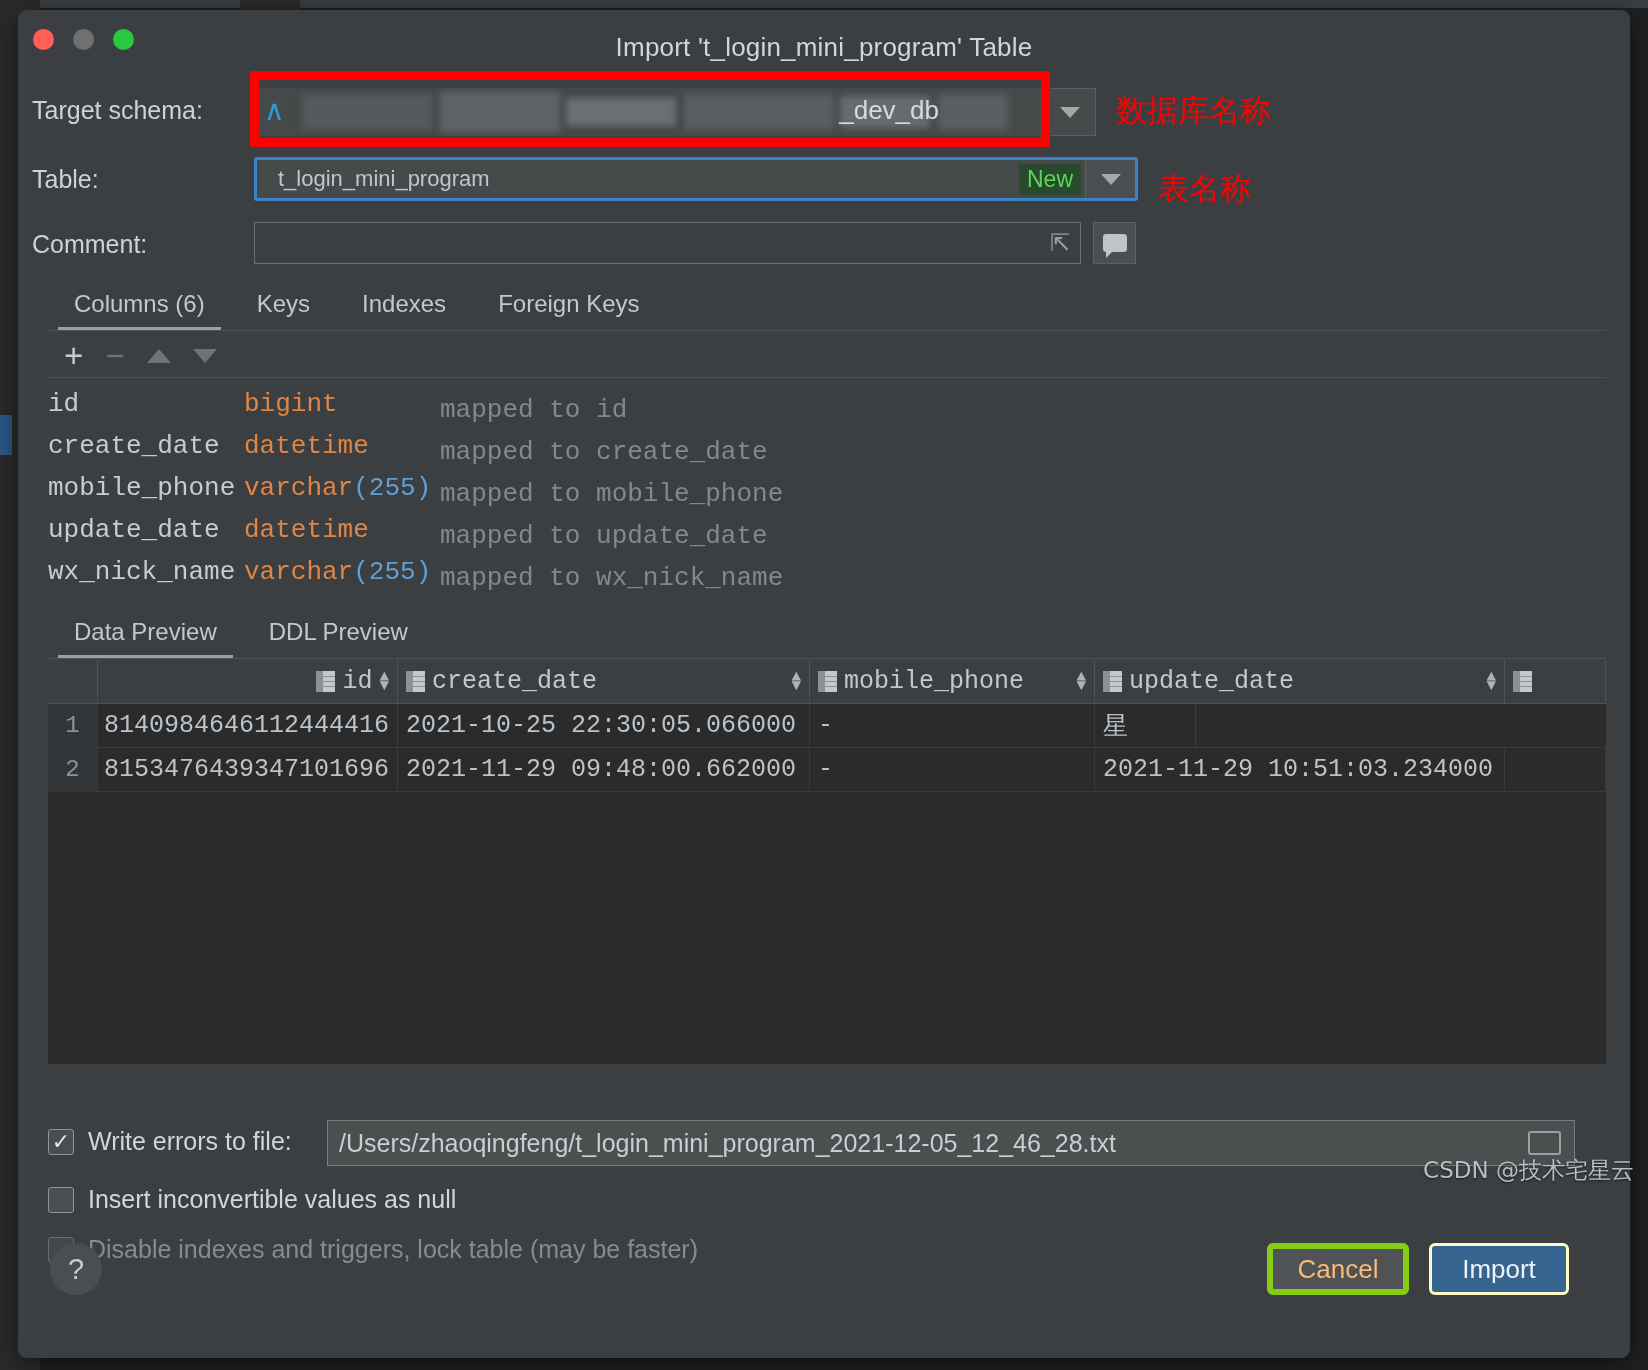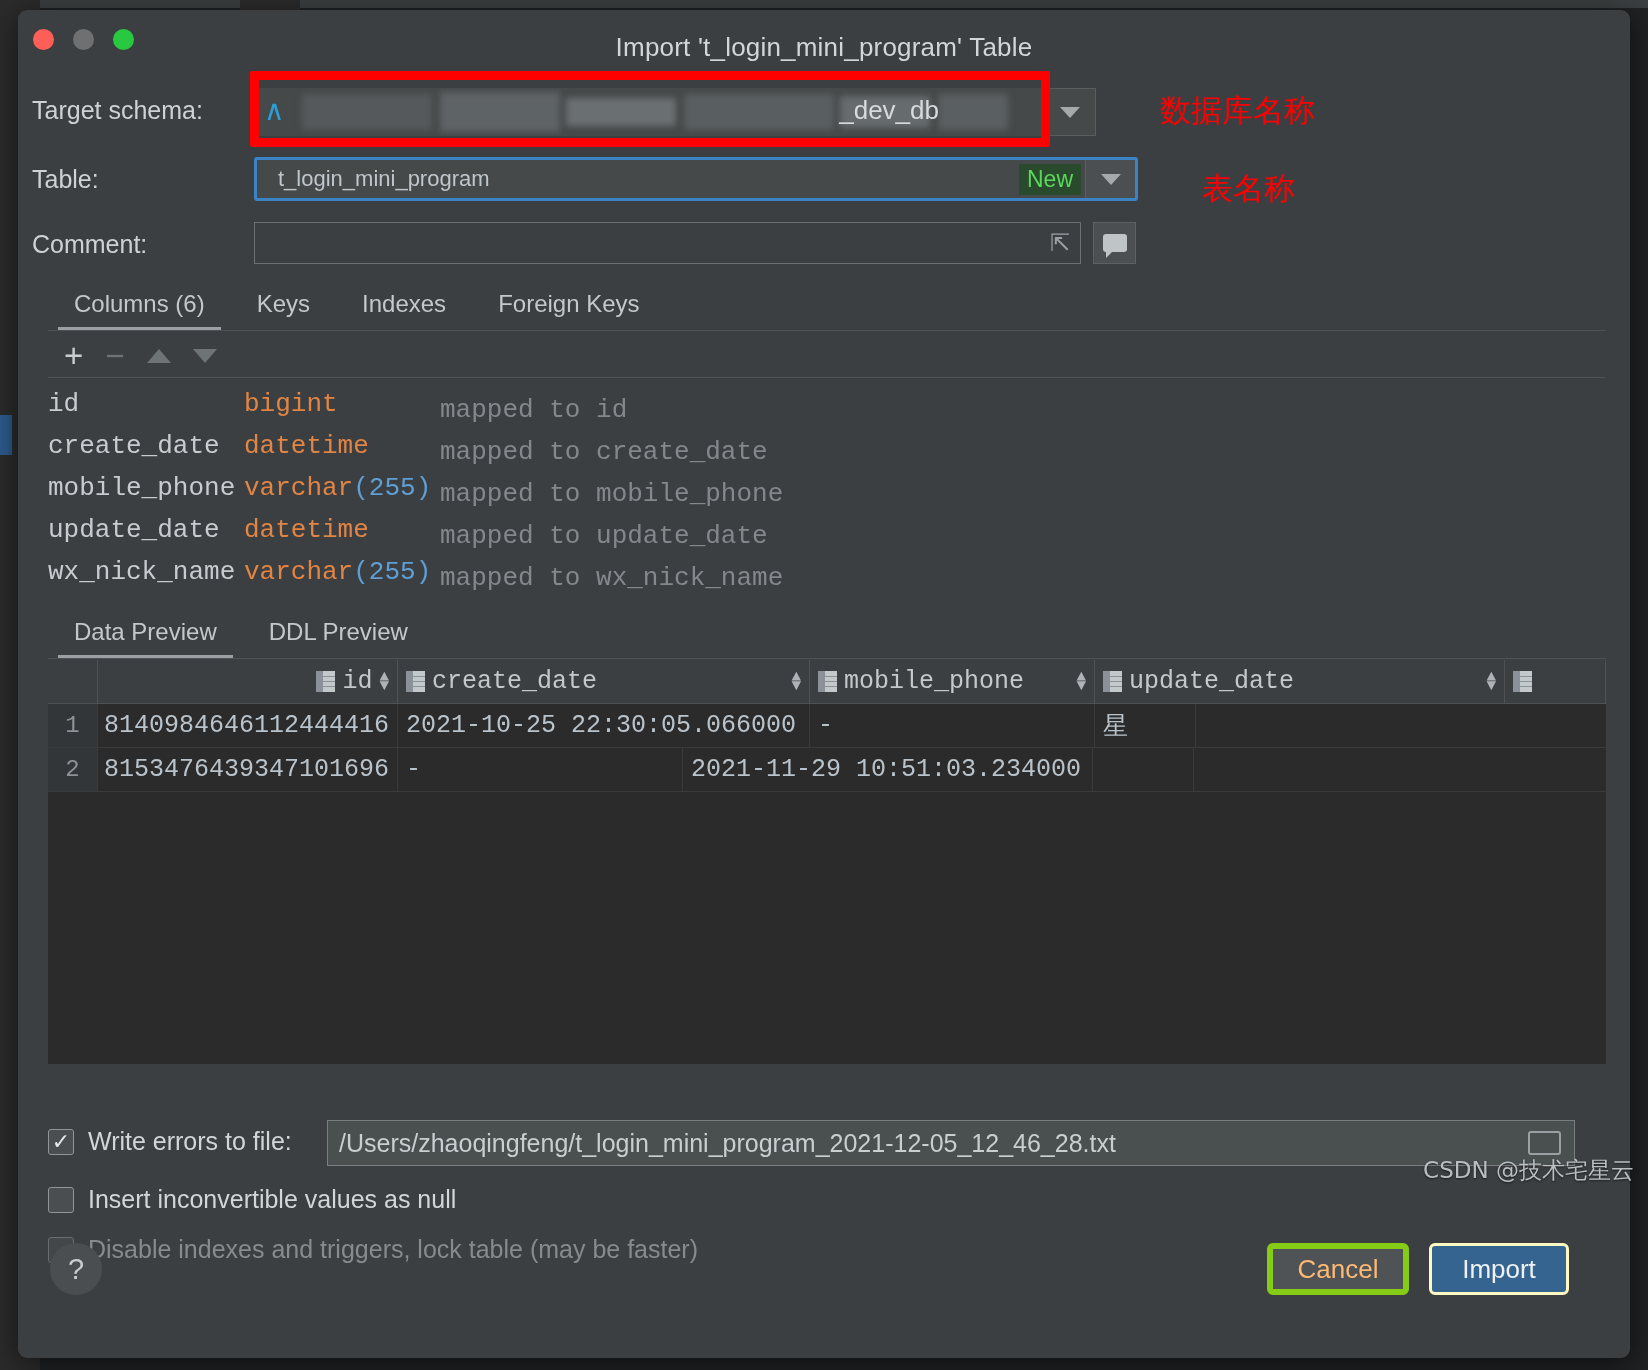--- a/index.html
+++ b/index.html
@@ -130,21 +130,20 @@
     content: ""; position: absolute; left: 3px; bottom: -6px;
     border-left: 7px solid #bfc4c7;
     border-bottom: 7px solid transparent;
   }
 
   
   .annot {
     position: absolute; color: #ff0000;
     font-size: 31px; font-family: "DejaVu Sans", sans-serif;
     white-space: nowrap;
-    margin-left: 44px;
   }
 
   
   .tabs {
     position: absolute; left: 30px; top: 272px;
     display: flex; gap: 0;
   }
   .tab {
     color: #c4c8cb; font-size: 24px;
     padding: 8px 26px 12px 26px;
@@ -473,20 +472,21 @@
         <div class="gc numcol">1</div>
         <div class="gc gc-id">8140984646112444416</div>
         <div class="gc gc-created">2021-10-25 22:30:05.066000</div>
         <div class="gc gc-mobile">-</div>
         <div class="gc gc-extra">星</div>
       </div>
 
       <div class="grid-row">
         <div class="gc numcol">2</div>
         <div class="gc gc-id">8153476439347101696</div>
+        <div class="gc gc-created">2021-11-29 09:48:00.662000</div>
         <div class="gc gc-mobile">-</div>
         <div class="gc gc-updated">2021-11-29 10:51:03.234000</div>
         <div class="gc gc-extra"></div>
       </div>
     </div>
 
     <div class="opt-row" style="left:30px;top:1117px;">
       <span class="cbox checked"></span>
       <span class="opt-label">Write errors to file:</span>
     </div>

